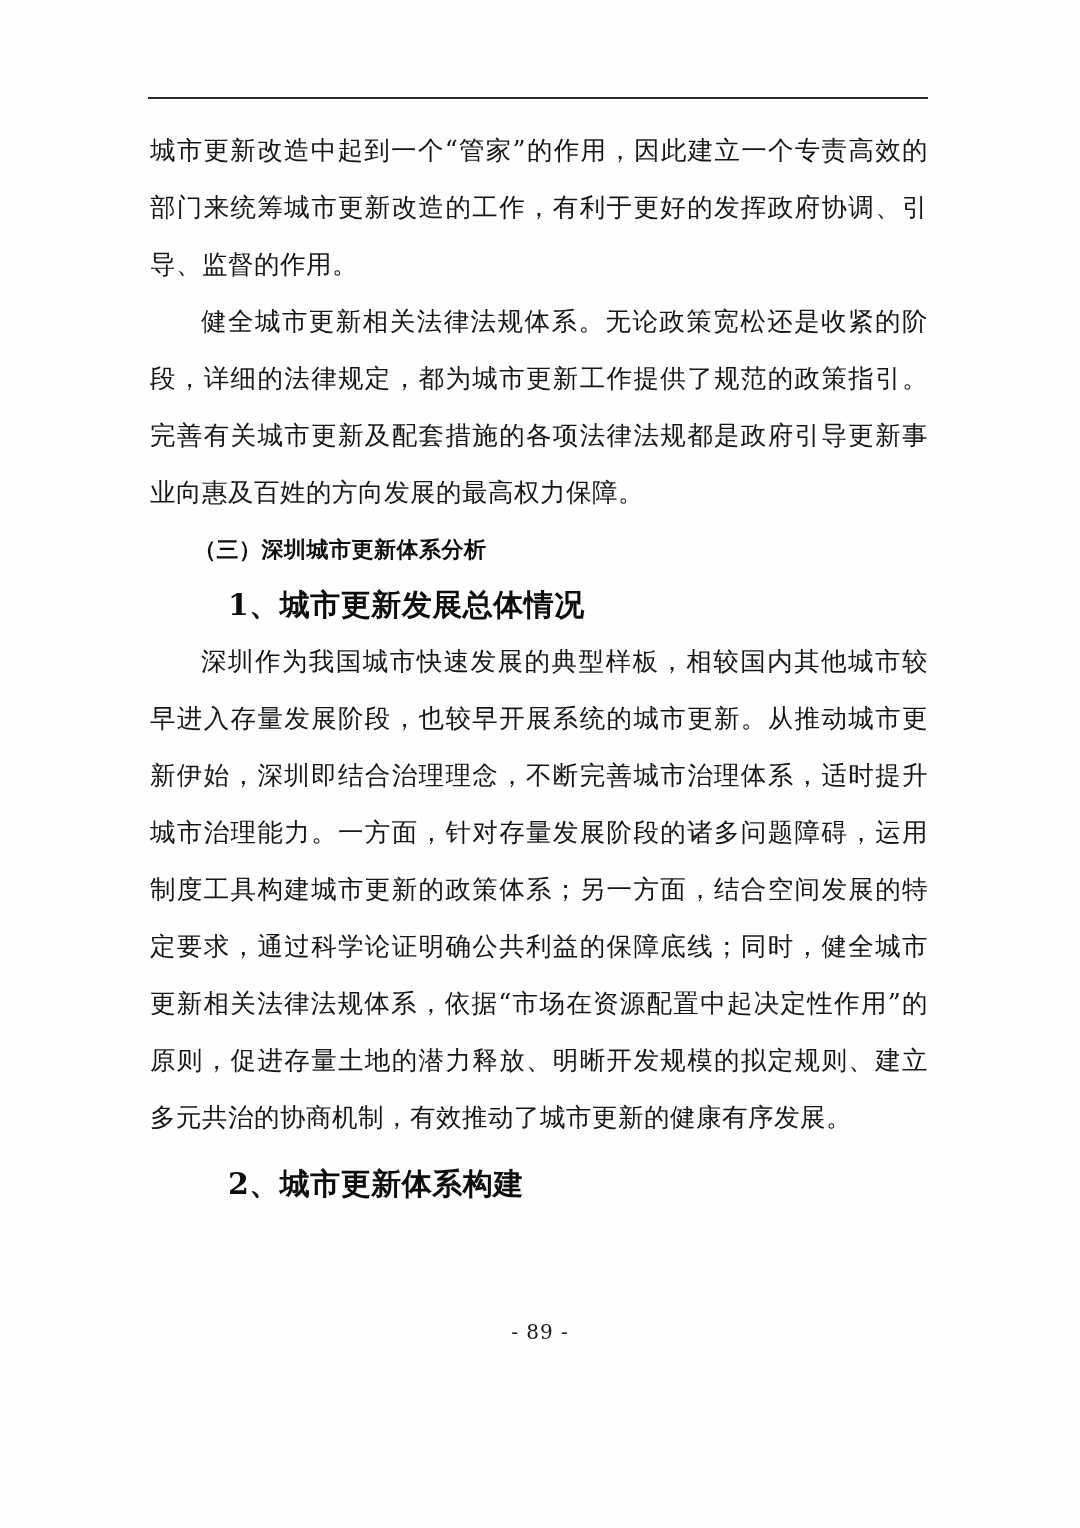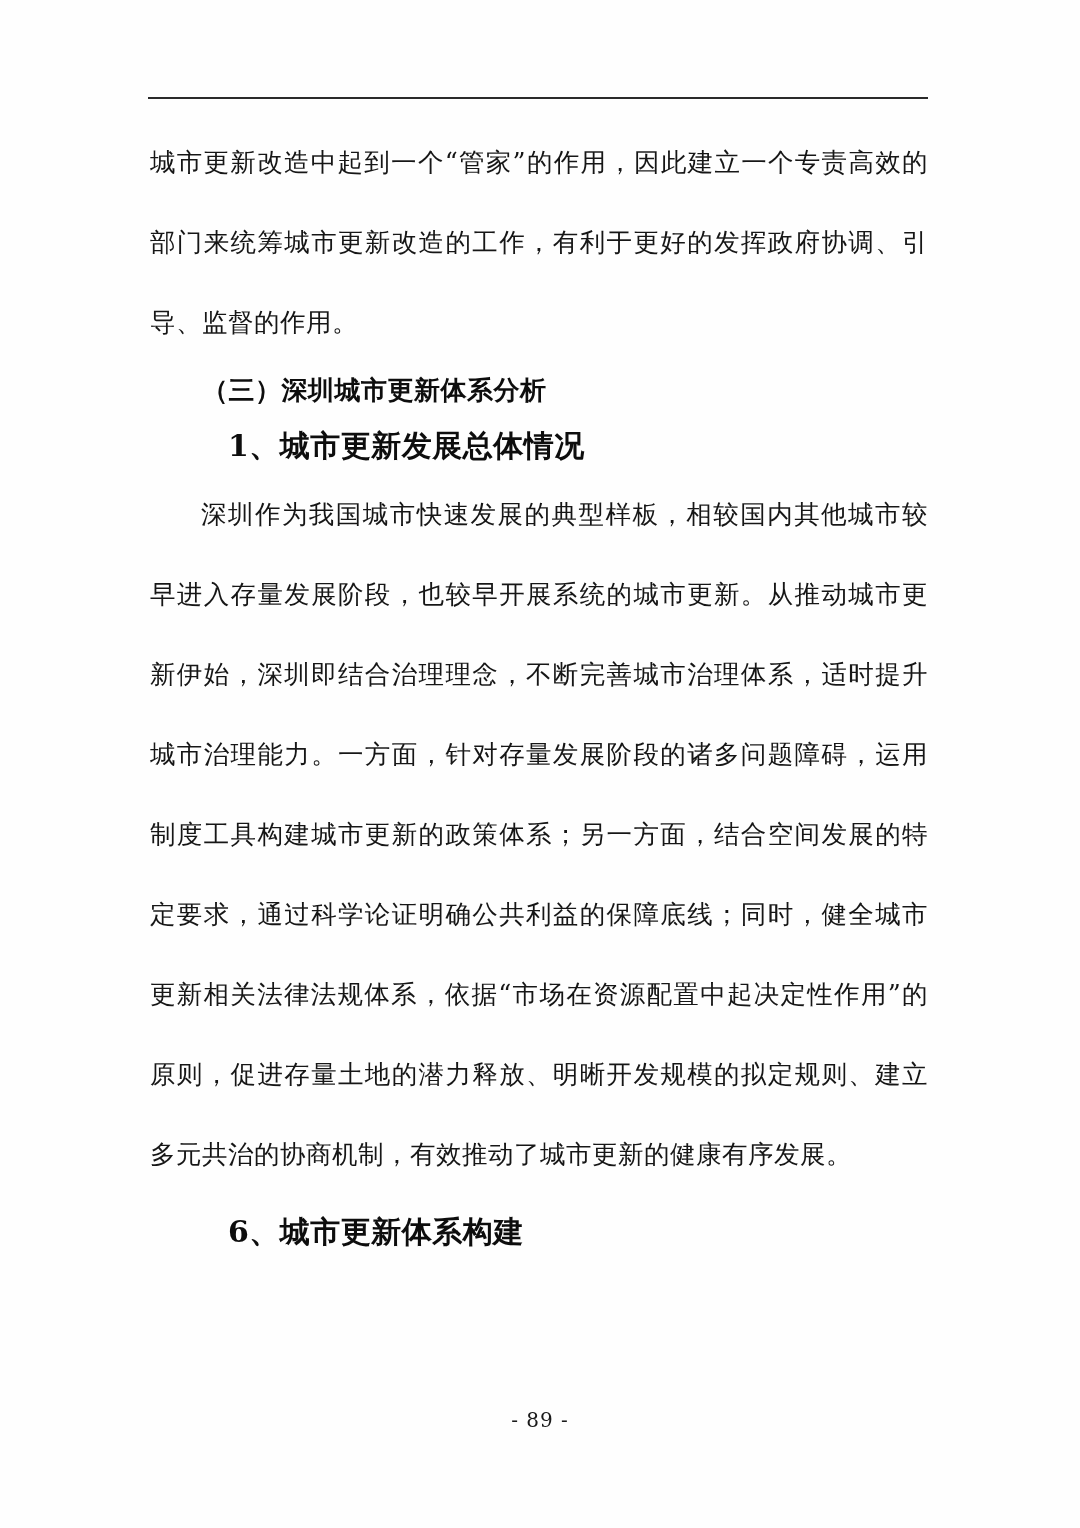--- a/index.html
+++ b/index.html
@@ -33,33 +33,33 @@
   }
   .content {
     position: absolute;
     left: 150px;
     top: 122px;
     width: 778px;
   }
   p.body-text {
     margin: 0;
     font-size: 25.5px;
-    line-height: 80px;
+    line-height: 57px;
     text-align: justify;
     text-justify: inter-ideograph;
     letter-spacing: 0.5px;
     color: #161616;
     font-family: "DejaVu Serif", "Liberation Serif", serif;
   }
   p.indent {
     text-indent: 2em;
   }
   h2.heading-1 {
     margin: 0;
-    font-size: 26px;
+    font-size: 22px;
     line-height: 56px;
     font-weight: bold;
     text-indent: 2em;
     letter-spacing: 0.5px;
     color: #0d0d0d;
     font-family: "DejaVu Serif", "Liberation Serif", serif;
   }
   h3.heading-2 {
     margin: 0;
     font-size: 30px;
@@ -67,50 +67,51 @@
     font-weight: bold;
     text-indent: 2.6em;
     letter-spacing: 0.5px;
     color: #0d0d0d;
     font-family: "DejaVu Serif", "Liberation Serif", serif;
   }
   .spacer-sm { height: 10px; }
   .footer {
     position: absolute;
     left: 0;
-    top: 1408px;
+    top: 1320px;
     width: 1080px;
     text-align: center;
     font-size: 20px;
     color: #1a1a1a;
     letter-spacing: 1px;
     font-family: "DejaVu Serif", "Liberation Serif", serif;
   }
 </style>
 </head>
 <body>
 
 <div class="page">
 
   <div class="header-rule"></div>
 
   <div class="content">
 
     <p class="body-text">城市更新改造中起到一个“管家”的作用，因此建立一个专责高效的部门来统筹城市更新改造的工作，有利于更好的发挥政府协调、引导、监督的作用。</p>
 
+    <p class="body-text indent">健全城市更新相关法律法规体系。无论政策宽松还是收紧的阶段，详细的法律规定，都为城市更新工作提供了规范的政策指引。完善有关城市更新及配套措施的各项法律法规都是政府引导更新事业向惠及百姓的方向发展的最高权力保障。</p>
 
 
     <h2 class="heading-1">（三）深圳城市更新体系分析</h2>
 
     <h3 class="heading-2">1、城市更新发展总体情况</h3>
 
     <p class="body-text indent">深圳作为我国城市快速发展的典型样板，相较国内其他城市较早进入存量发展阶段，也较早开展系统的城市更新。从推动城市更新伊始，深圳即结合治理理念，不断完善城市治理体系，适时提升城市治理能力。一方面，针对存量发展阶段的诸多问题障碍，运用制度工具构建城市更新的政策体系；另一方面，结合空间发展的特定要求，通过科学论证明确公共利益的保障底线；同时，健全城市更新相关法律法规体系，依据“市场在资源配置中起决定性作用”的原则，促进存量土地的潜力释放、明晰开发规模的拟定规则、建立多元共治的协商机制，有效推动了城市更新的健康有序发展。</p>
 
     <div class="spacer-sm"></div>
 
-    <h3 class="heading-2">6、城市更新体系构建</h3>
+    <h3 class="heading-2">2、城市更新体系构建</h3>
 
 
   </div>
 
   <div class="footer">- 89 -</div>
 
 </div>
 
 </body></html>

